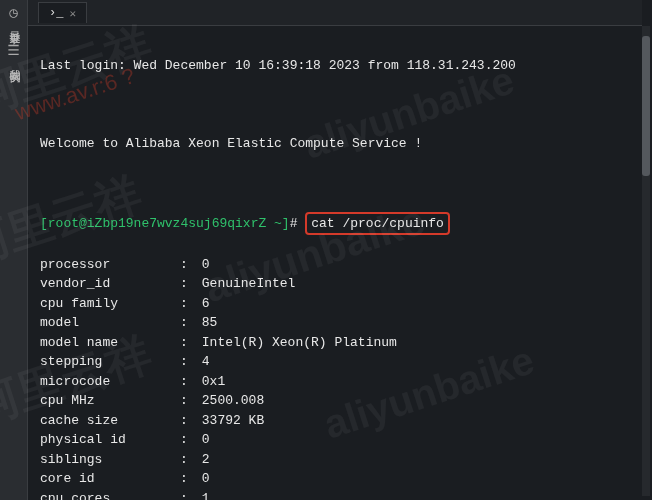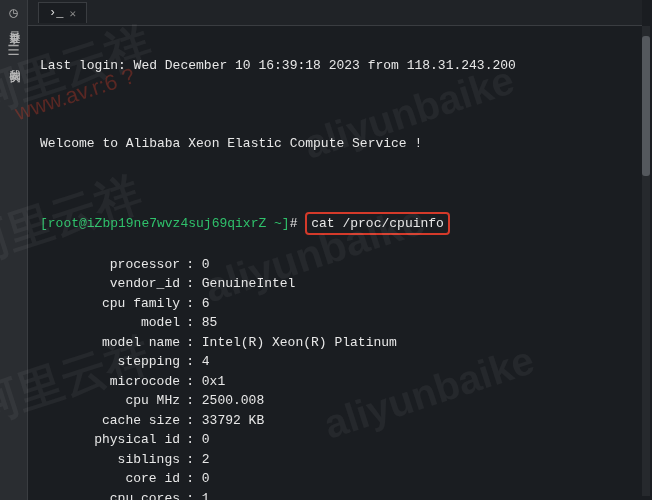--- a/index.html
+++ b/index.html
@@ -76,21 +76,21 @@
     overflow: hidden;
   }
   .prompt-user { color: #2fc16b; font-family: Liberation Mono, monospace; }
   .prompt-hash { color: #e8e8e8; }
   .cmd-box {
     border: 2px solid #d43a2a;
     border-radius: 4px;
     padding: 0 4px;
     display: inline-block;
   }
-  .kv { display: flex; text-align: right; }
+  .kv { display: flex; }
   .kv .k { display: inline-block; width: 140px; }
   .kv .c { display: inline-block; width: 14px; }
   .scrollbar {
     position: absolute;
     right: 2px; top: 26px;
     width: 8px;
     height: 470px;
     background: #26292d;
   }
   .thumb {

